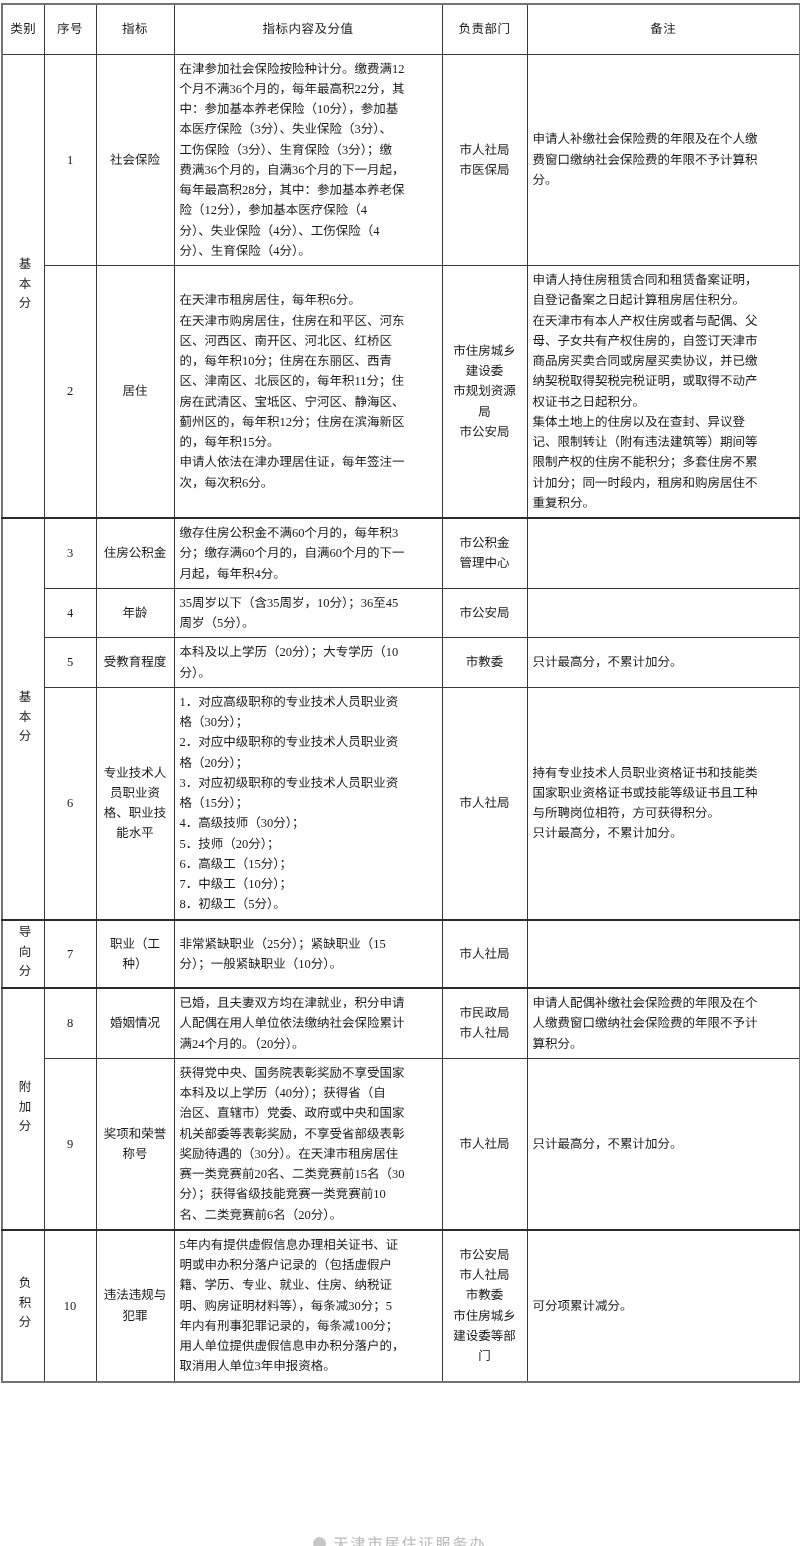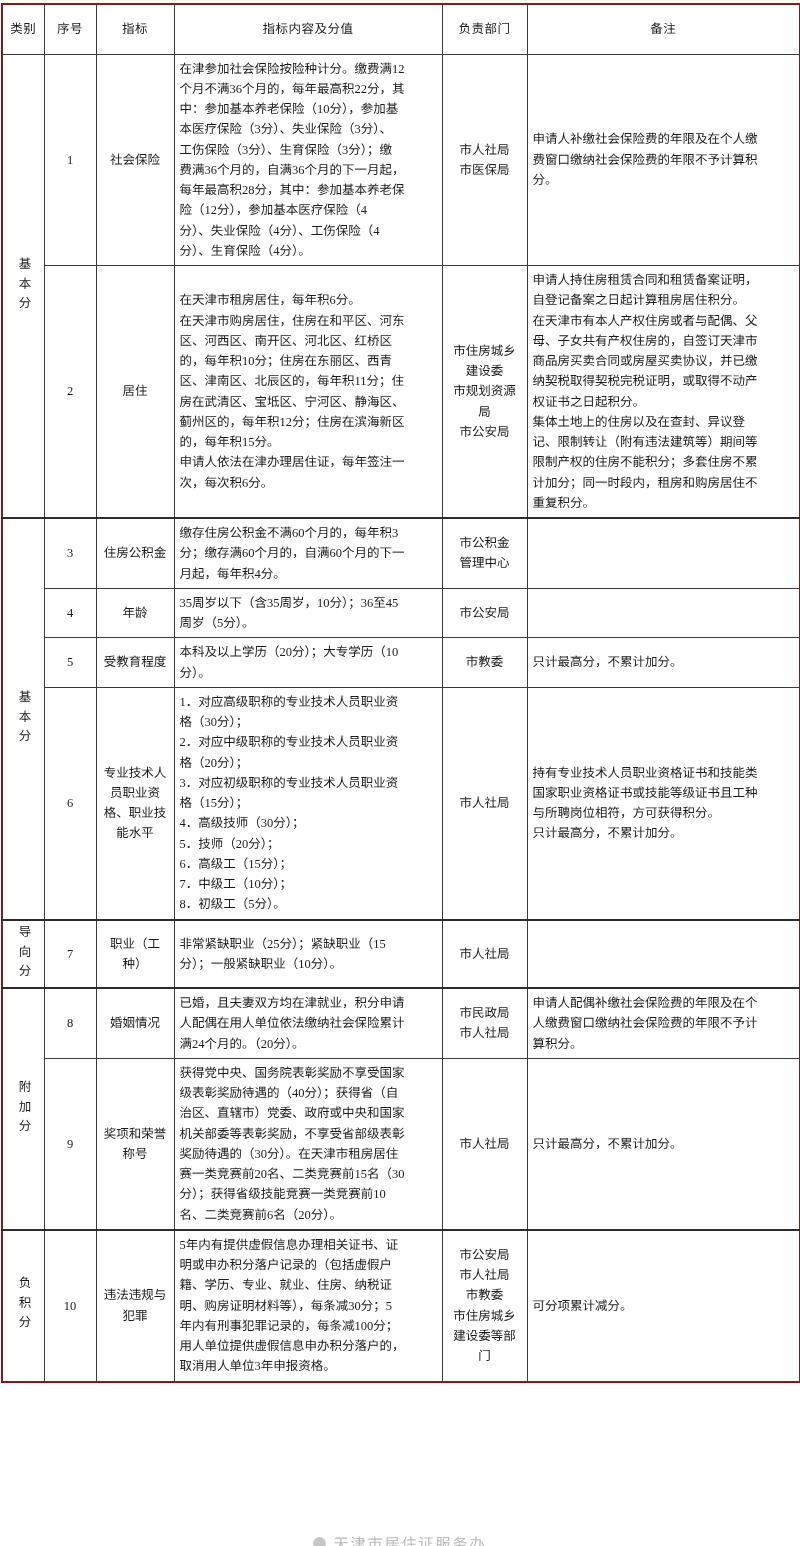--- a/index.html
+++ b/index.html
@@ -103,21 +103,21 @@
     margin-top: 20px;
   }
   td.note .ln { display: block; }
 
   
   tr.block-top > td,
   tr.block-top > th {
     border-top: 2px solid #2b2b2b;
   }
   thead tr th { border-top: 2px solid #2b2b2b; border-bottom: 2px solid #2b2b2b; }
-  table.score-table { border: 2px solid #7f1d1d; }
+  table.score-table { border: 2px solid #737373; }
 
   .watermark {
     position: absolute;
     left: 0;
     right: 0;
     bottom: -6px;
     text-align: center;
     font-size: 15px;
     color: #b9b9b9;
     letter-spacing: 2px;
@@ -320,21 +320,21 @@
             <span class="ln">申请人配偶补缴社会保险费的年限及在个</span>
             <span class="ln">人缴费窗口缴纳社会保险费的年限不予计</span>
             <span class="ln">算积分。</span>
           </td>
         </tr>
         <tr>
           <td class="num">9</td>
           <td class="ind">奖项和荣誉称号</td>
           <td class="body">
             <span class="ln">获得党中央、国务院表彰奖励不享受国家</span>
-            <span class="ln">级表彰奖励待遇的（40分）；获得省（自</span>
+            <span class="ln">本科及以上学历（40分）；获得省（自</span>
             <span class="ln">治区、直辖市）党委、政府或中央和国家</span>
             <span class="ln">机关部委等表彰奖励，不享受省部级表彰</span>
             <span class="ln">奖励待遇的（30分）。在天津市租房居住</span>
             <span class="ln">赛一类竞赛前20名、二类竞赛前15名（30</span>
             <span class="ln">分）；获得省级技能竞赛一类竞赛前10</span>
             <span class="ln">名、二类竞赛前6名（20分）。</span>
           </td>
           <td class="dept">
             <span class="ln">市人社局</span>
           </td>

